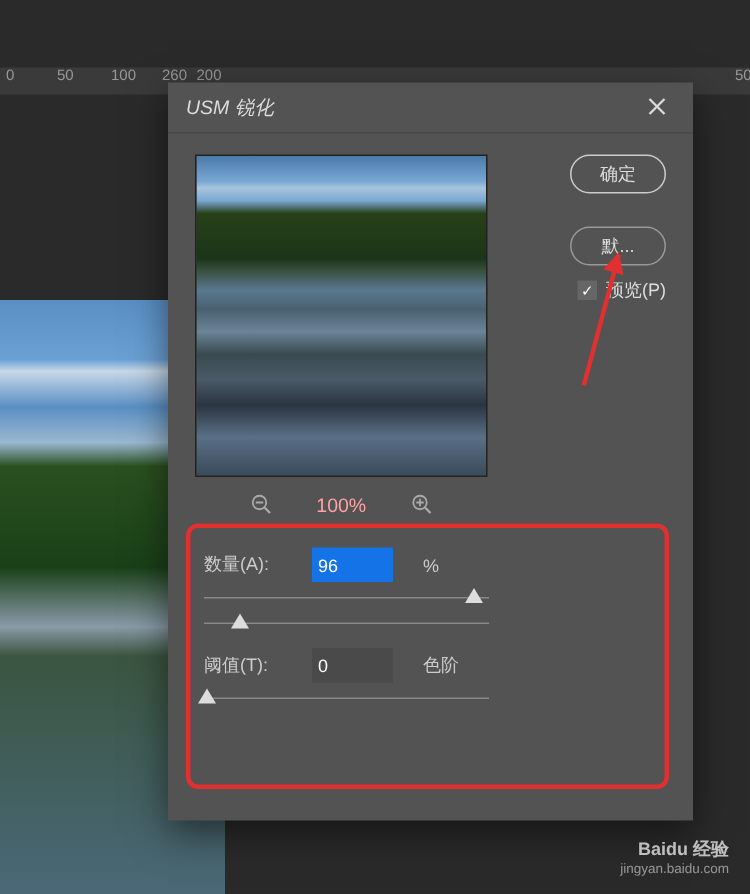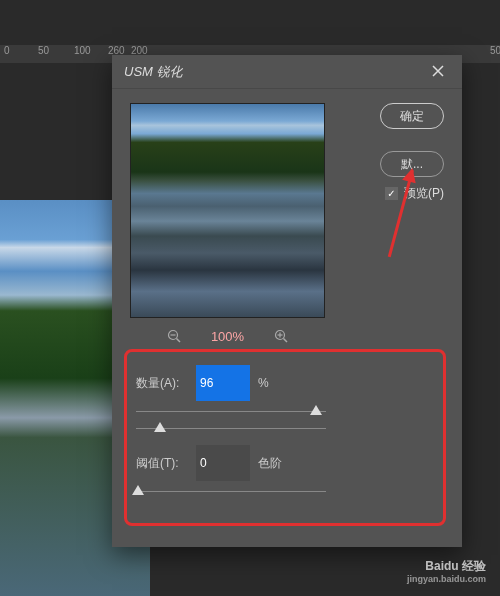--- a/index.html
+++ b/index.html
@@ -107,26 +107,26 @@
       content: ''; position: absolute; top: -2px; left: -6px;
       border-left: 7px solid transparent;
       border-right: 7px solid transparent;
       border-bottom: 14px solid #e03030;
     }
     .params {
       position: absolute; top: 310px; left: 24px;
       width: 300px; color: #ccc;
     }
     .param-row {
-      display: flex; align-items: center; gap: 8px;
+      display: flex; align-items: center; gap: 20px;
       margin-bottom: 6px;
     }
     .param-label { width: 52px; font-size: 12px; }
     .param-input {
-      width: 54px; height: 36px; background: #4a4a4a;
+      width: 54px; height: 23px; background: #4a4a4a;
       border: none; color: #fff; font-size: 12px;
       padding: 0 4px; text-align: left;
     }
     .param-input.selected { background: #1473e6; }
     .param-unit { font-size: 12px; }
     .slider-track {
       width: 190px; height: 1px; background: #888;
       margin: 10px 0 16px 0; position: relative;
     }
     .slider-thumb {
@@ -134,21 +134,21 @@
       border-left: 6px solid transparent;
       border-right: 6px solid transparent;
       border-bottom: 10px solid #ddd;
     }
     .watermark {
       position: absolute; bottom: 10px; right: 14px;
       color: rgba(255,255,255,0.7); font-size: 13px;
       text-align: right; line-height: 1.3;
     }
     .watermark-brand { font-size: 12px; font-weight: bold; margin-top: 47px; }
-    .watermark-sub { font-size: 9px; color: rgba(255,255,255,0.5); font-weight: bold; }
+    .watermark-sub { font-size: 9px; color: rgba(255,255,255,0.5); }
   </style>
 </head>
 <body>
 
 <div class="ruler">
   <span style="left:4px">0</span>
   <span style="left:38px">50</span>
   <span style="left:74px">100</span>
   <span style="left:108px">260</span>
   <span style="left:131px">200</span>

